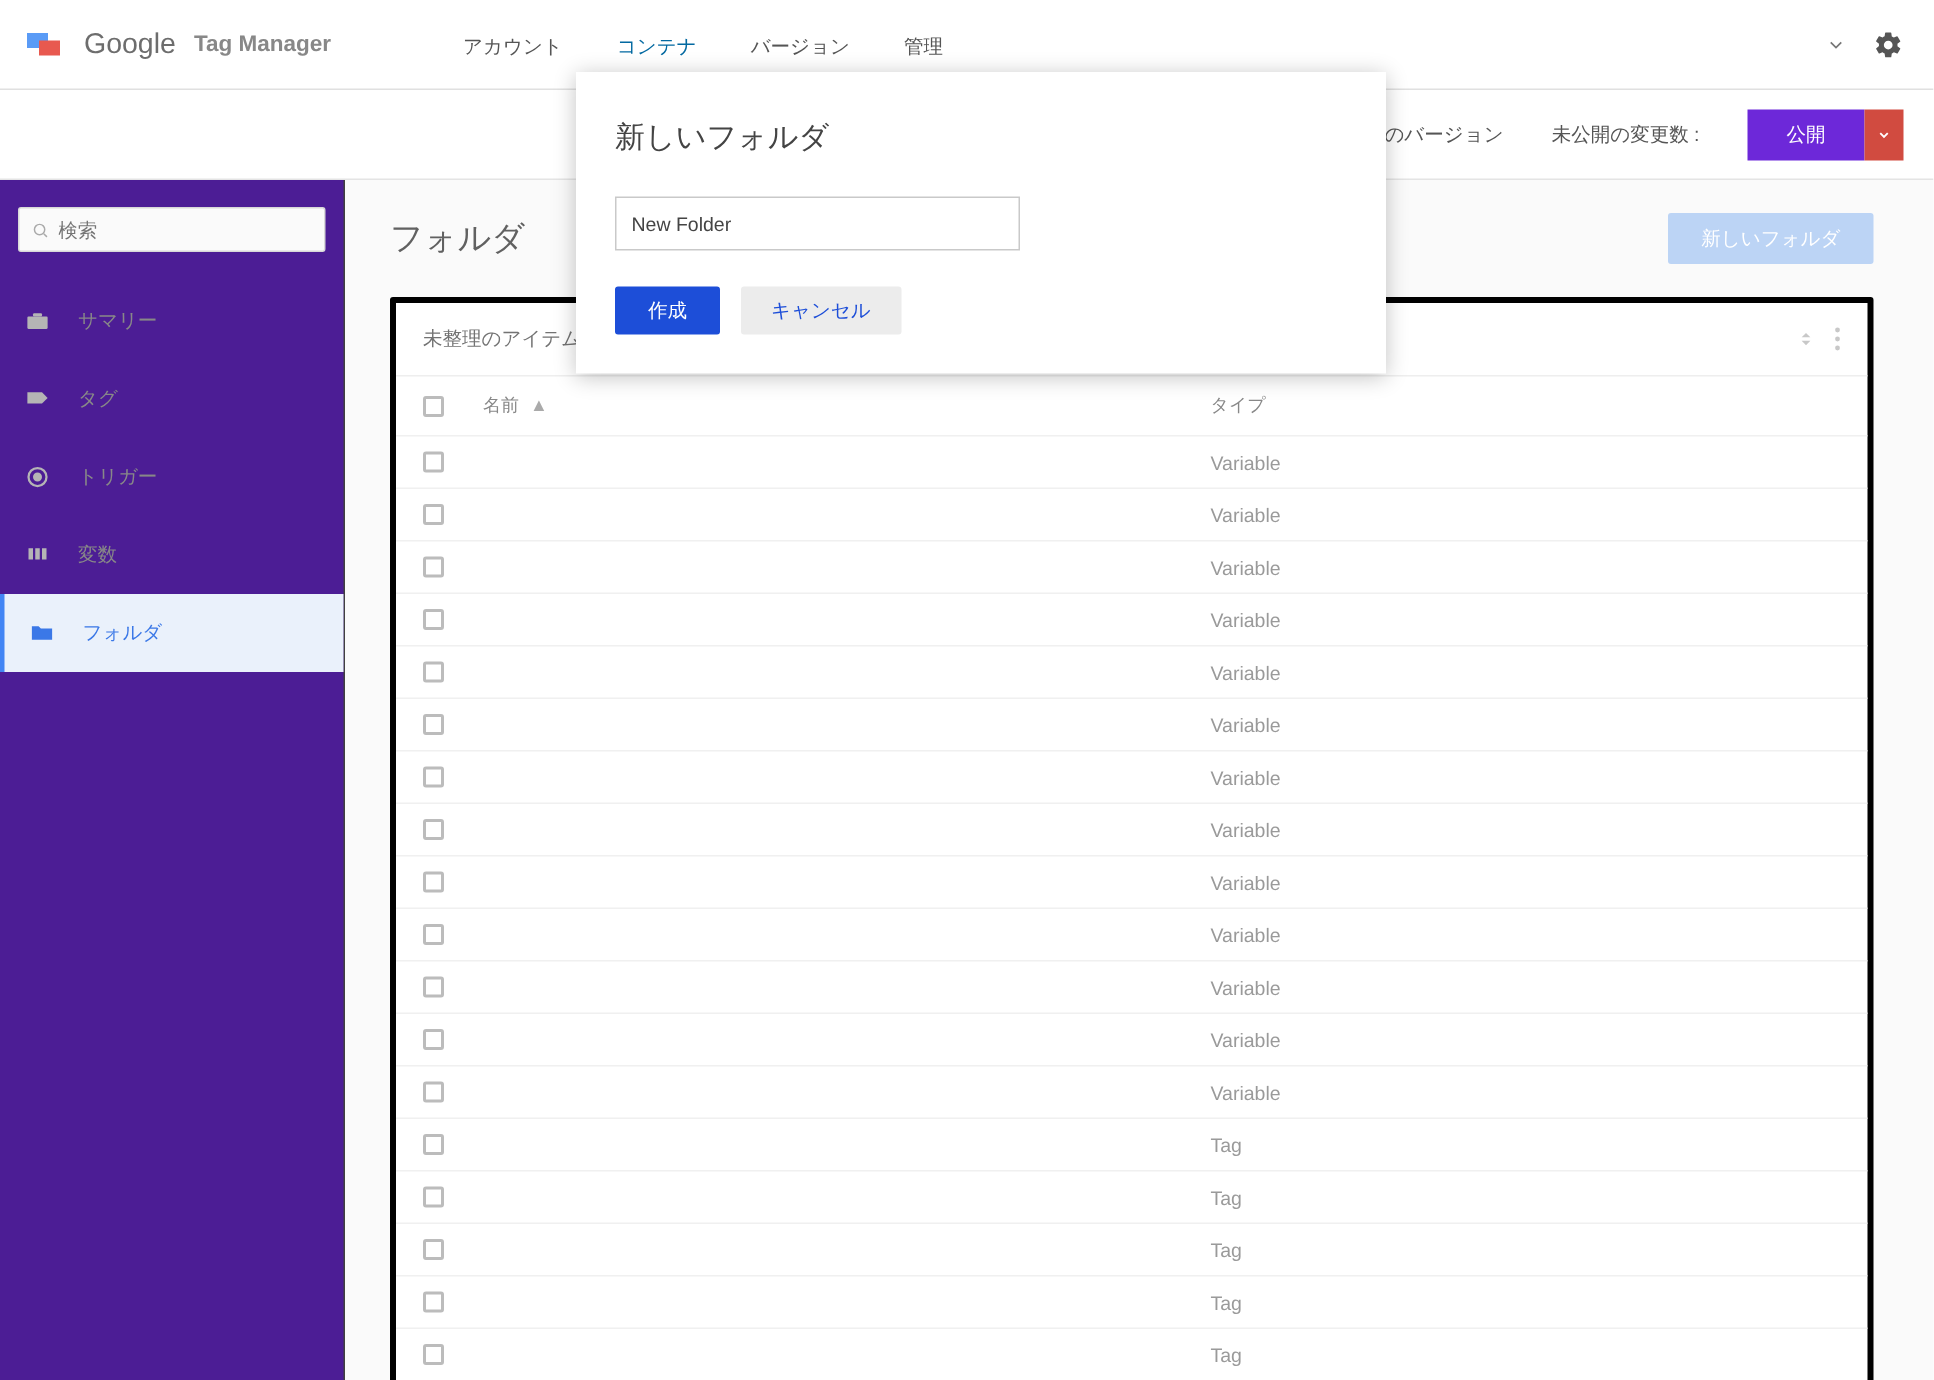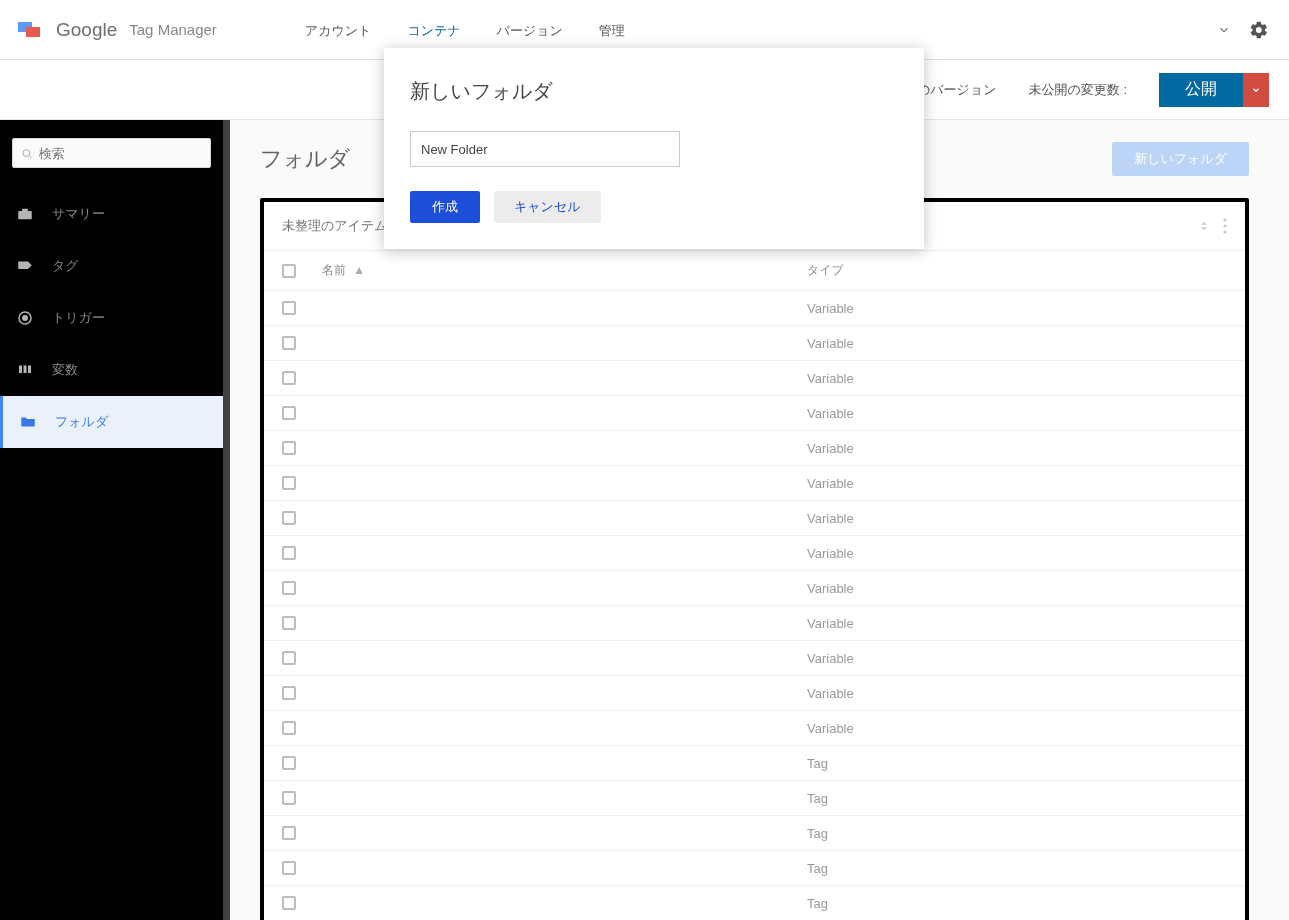--- a/index.html
+++ b/index.html
@@ -2,38 +2,38 @@
 <html><head>
   <meta charset="utf-8">
   <style>
     *{box-sizing:border-box;margin:0;padding:0;font-family:Arial,"Hiragino Kaku Gothic ProN","Meiryo",sans-serif}
     body{background:#fff;color:#333;font-size:13px;position:relative;width:1289px;height:920px;margin:0 auto;overflow:hidden}
     
     .topbar{height:60px;display:flex;align-items:center;border-bottom:1px solid #e0e0e0;padding:0 20px 0 18px}
     .logo-box{display:flex;align-items:center;gap:8px}
     .logo-mark{display:flex;align-items:center}
     .brand-google{font-size:19px;color:#6d6d6d;font-weight:400;margin-left:6px}
-    .brand-tm{font-size:15px;color:#888;font-weight:400;margin-left:4px}
+    .brand-tm{font-size:15px;color:#888;font-weight:700;margin-left:4px}
     .topnav{display:flex;margin-left:70px;height:60px;align-items:flex-end}
     .topnav-item{padding:0 18px 16px;font-size:13px;color:#555;cursor:pointer;position:relative;height:38px}
     .topnav-item.active{color:#0369a1}
     .topnav-item.active::after{content:"";position:absolute;bottom:0;left:10px;right:10px;height:3px;background:#3b78e7}
     .topbar-right{margin-left:auto;display:flex;align-items:center;gap:18px}
     .chevron{color:#777}
     .gear{color:#555}
     
     .subbar{height:60px;display:flex;align-items:center;padding:0 20px 0 22px;border-bottom:1px solid #e4e4e4}
     .sub-right{margin-left:auto;display:flex;align-items:center;gap:32px}
     .sub-text{font-size:13px;color:#555}
-    .publish-btn{background:#0369a1;color:#fff;height:34px;padding:0 26px;border:none;font-size:16px;cursor:pointer}
+    .publish-btn{background:#6d28d9;color:#fff;height:34px;padding:0 26px;border:none;font-size:13px;cursor:pointer}
     .publish-drop{background:#d14b40;color:#fff;height:34px;width:26px;border:none;cursor:pointer;display:flex;align-items:center;justify-content:center}
     .publish-wrap{display:flex}
     
     .body-wrap{display:flex;height:calc(920px - 120px)}
-    .sidebar{width:230px;border-right:7px solid #404040;padding-top:18px;background:#000000}
+    .sidebar{width:230px;border-right:1px solid #404040;padding-top:18px;background:#4c1d95}
     .search-box{margin:0 12px 20px;border:1px solid #d8d8d8;border-radius:2px;height:30px;display:flex;align-items:center;padding:0 8px;color:#aaa;background:#fafafa}
     .search-box input{border:none;outline:none;background:transparent;font-size:13px;margin-left:6px;width:100%;color:#555}
     .side-item{display:flex;align-items:center;gap:18px;padding:0 16px;height:52px;color:#888;font-size:13px;cursor:pointer}
     .side-item.active{background:#eaf1fb;border-left:3px solid #4285f4;color:#3b78e7}
     .side-item .ic{width:18px;color:#b5b5b5}
     .side-item.active .ic{color:#3b78e7}
     
     .main{flex:1;background:#fafafa;padding:22px 40px 0 30px;overflow:auto}
     .page-title-row{display:flex;align-items:center;margin-bottom:22px}
     .page-title{font-size:22px;color:#616161;font-weight:400}

